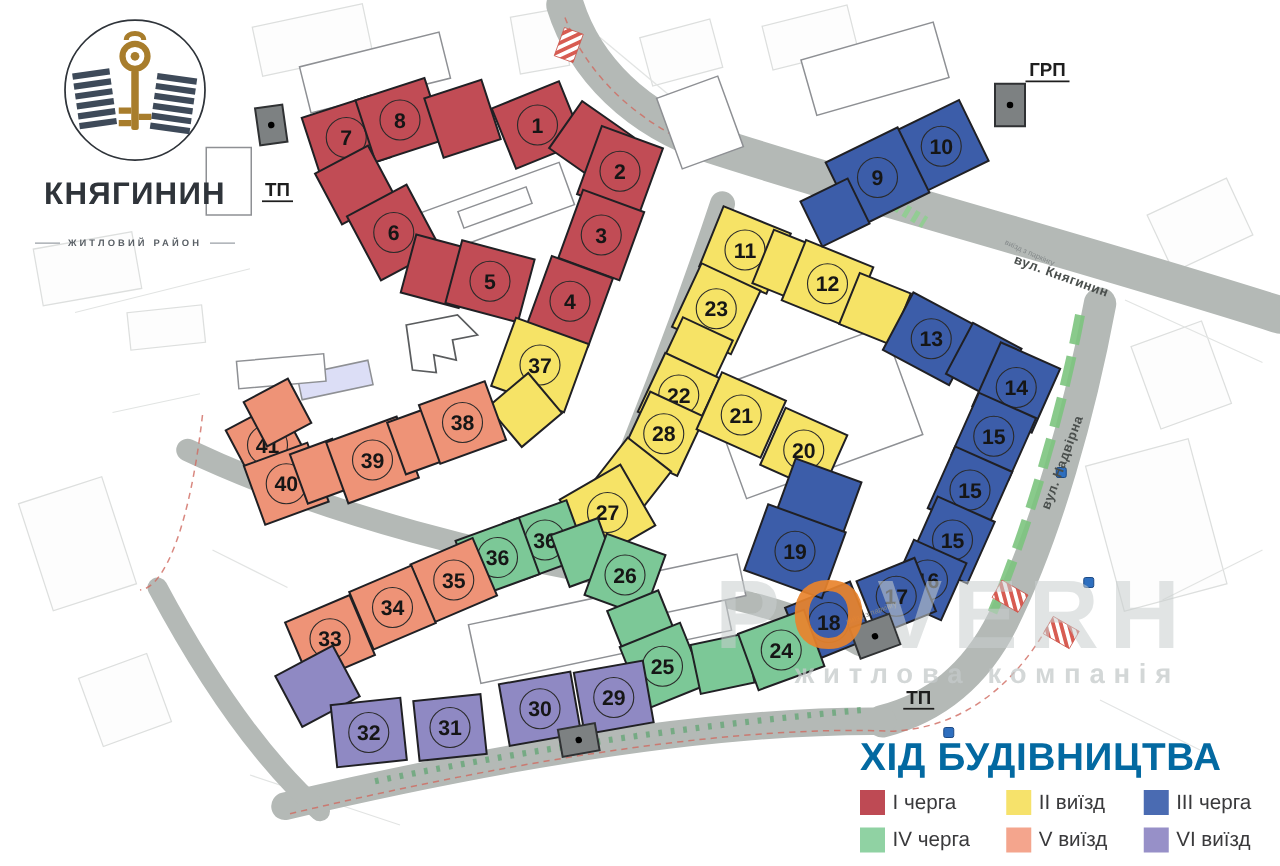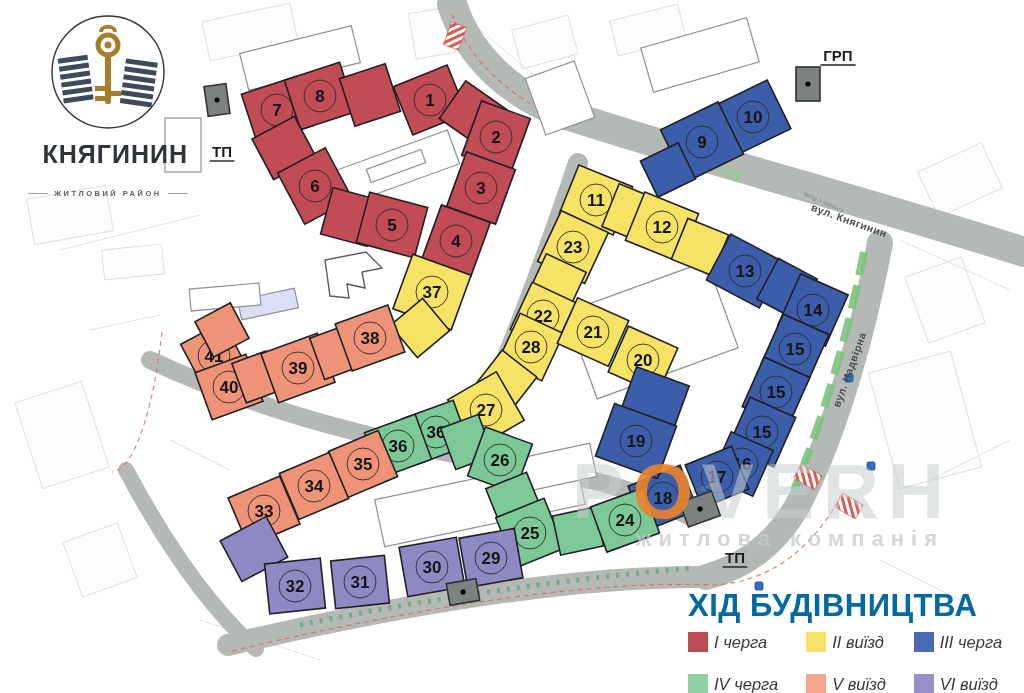--- a/index.html
+++ b/index.html
@@ -2,37 +2,37 @@
 <html><head>
 <meta charset="utf-8">
 <style>
   html,body{margin:0;padding:0;background:#888;}
   .stage{position:relative;width:1024px;height:693px;background:#FFFFFF;overflow:hidden;
          font-family:"Liberation Sans", sans-serif;margin:0 auto;}
   svg text{font-family:"Liberation Sans", sans-serif;}
 
   
   .logo{position:absolute;left:28px;top:12px;width:160px;text-align:center;z-index:5;}
-  .logo-name{font-size:25px;font-weight:bold;letter-spacing:1px;color:#2F343A;margin-top:2px;text-align:right;}
+  .logo-name{font-size:25px;font-weight:bold;letter-spacing:1px;color:#2F343A;margin-top:2px;}
   .logo-sub{display:flex;align-items:center;gap:6px;font-size:7.5px;letter-spacing:2.5px;
             color:#5A6066;font-weight:bold;margin-top:20px;}
   .logo-sub::before,.logo-sub::after{content:"";flex:1;height:1px;background:#9AA0A6;}
 
   
   .wm{position:absolute;left:572px;top:452px;width:372px;z-index:6;pointer-events:none;}
   .wm-letters{display:flex;justify-content:space-between;font-size:78px;font-weight:bold;
               color:rgba(200,205,205,0.55);line-height:1;}
   .wm-letters .accent{color:rgba(232,131,44,0.92);}
   .wm-sub{text-align:right;font-size:22px;font-weight:bold;letter-spacing:7px;
           color:rgba(196,201,201,0.75);margin-top:-4px;}
 
   
   .footer{position:absolute;left:688px;top:588px;width:330px;z-index:7;}
   .footer-title{font-size:31px;font-weight:bold;color:#0369a1;letter-spacing:0.5px;white-space:nowrap;}
-  .legend{display:grid;grid-template-columns:auto auto auto;gap:22px 12px;margin-top:8px;font-style:italic;}
+  .legend{display:grid;grid-template-columns:auto auto auto;gap:10px 12px;margin-top:8px;}
   .legend-item{display:flex;align-items:center;gap:6px;}
   .legend-sw{width:20px;height:20px;flex:0 0 20px;}
   .legend-lab{font-size:16.5px;color:#3A3A3C;white-space:nowrap;}
 </style>
 </head>
 <body>
 
 <div class="stage">
 
   <svg id="map" width="1024" height="693" viewBox="0 0 1024 693" style="position:absolute;left:0;top:0;">

